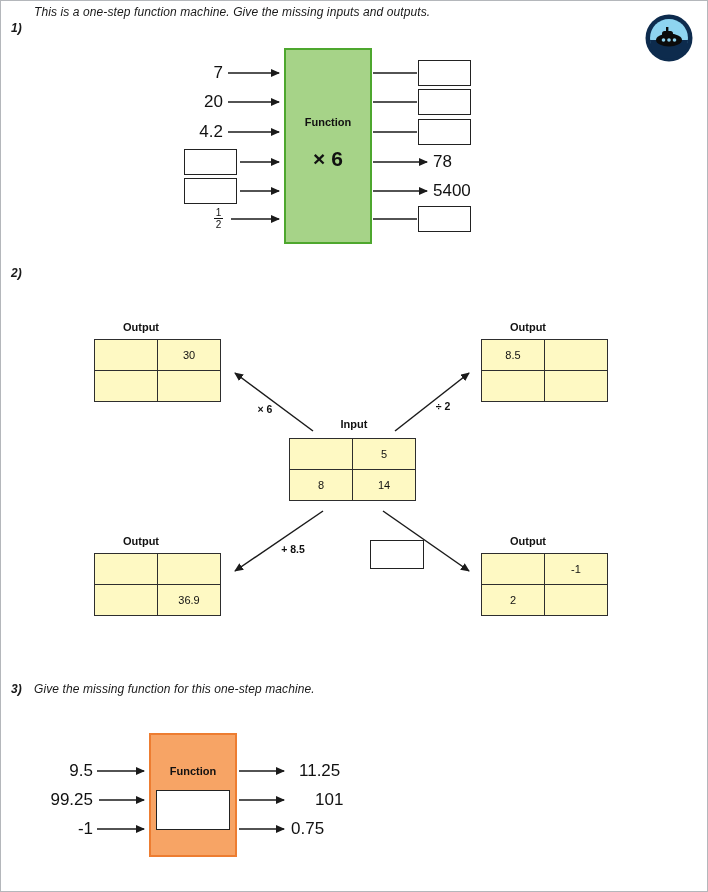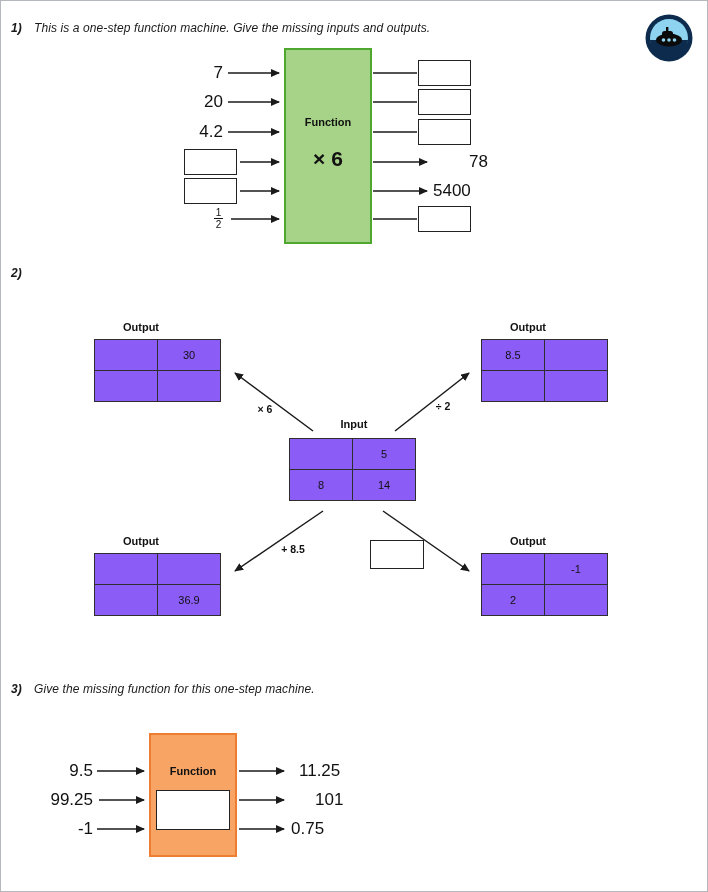--- a/index.html
+++ b/index.html
@@ -11,21 +11,21 @@
   .plainline { stroke:#1a1a1a; stroke-width:1.5; }
   .qnum { position:absolute; font-weight:bold; font-style:italic; font-size:12px; }
   .qtext { position:absolute; font-style:italic; font-size:12px; letter-spacing:.1px; }
   .val { position:absolute; font-size:17px; line-height:22px; color:#111; white-space:nowrap; }
   .val-right { text-align:right; }
   .ansbox { position:absolute; background:#fff; border:1.6px solid #222; }
   .machine { position:absolute; border-style:solid; border-width:2.5px; }
   .machine-label { position:absolute; left:0; width:100%; text-align:center; font-weight:bold; font-size:11px; color:#111; }
   .machine-op { position:absolute; left:0; width:100%; text-align:center; font-weight:bold; font-size:21px; color:#111; }
   .machine-inner { position:absolute; background:#fff; border:1.6px solid #222; }
-  .wtable { position:absolute; border-collapse:collapse; background:#8b5cf6; }
+  .wtable { position:absolute; border-collapse:collapse; background:#fef9c3; }
   .wtable td { width:63px; height:31px; border:1.4px solid #2e2e2e; text-align:center; font-size:11px; color:#111; }
   .tbl-label { position:absolute; width:130px; text-align:center; font-weight:bold; font-size:11px; color:#111; }
   .op-label { position:absolute; text-align:center; font-weight:bold; font-size:10.5px; color:#111; white-space:nowrap; }
   .frac { position:absolute; width:15px; text-align:center; font-size:10px; line-height:11px; color:#111; }
   .frac-num { display:inline-block; border-bottom:1.2px solid #111; padding:0 2px; }
   .frac-den { display:block; }
   .logo { position:absolute; }
 </style>
 </head>
 <body>
@@ -66,21 +66,21 @@
       <line class="arrow" x1="96" y1="828" x2="143" y2="828"></line>
     </g>
     <g>
       <line class="arrow" x1="238" y1="770" x2="283" y2="770"></line>
       <line class="arrow" x1="238" y1="799" x2="283" y2="799"></line>
       <line class="arrow" x1="238" y1="828" x2="283" y2="828"></line>
     </g>
   </svg>
 
   <div class="qnum" style="left:10px; top:20px;">1)</div>
-  <div class="qtext" style="left:33px; top:20px;">This is a one-step function machine. Give the missing inputs and outputs.</div>
+  <div class="qtext" style="left:33px; top:4px;">This is a one-step function machine. Give the missing inputs and outputs.</div>
 
   <div class="logo" style="left:644px; top:13px;">
     <svg width="48" height="48" viewBox="0 0 48 48">
       <circle cx="24" cy="24" r="23.5" fill="#0d2b4d"></circle>
       <circle cx="24" cy="24" r="19" fill="#8ed4f0"></circle>
       <path d="M5,26 a19,19 0 0 0 38,0 z" fill="#0d2b4d"></path>
       <g>
         <rect x="21" y="13" width="2.4" height="6" fill="#0b0b0b"></rect>
         <rect x="17" y="17" width="11" height="6" rx="2.5" fill="#0b0b0b"></rect>
         <ellipse cx="24" cy="26" rx="13" ry="6.5" fill="#0b0b0b"></ellipse>
@@ -106,21 +106,21 @@
   <div class="frac" style="left:210px; top:206px;">
     <span class="frac-num">1</span>
     <span class="frac-den">2</span>
   </div>
 
   <div class="ansbox" style="left:417px; top:59px;  width:53px; height:26px;"></div>
   <div class="ansbox" style="left:417px; top:88px;  width:53px; height:26px;"></div>
   <div class="ansbox" style="left:417px; top:118px; width:53px; height:26px;"></div>
   <div class="ansbox" style="left:417px; top:205px; width:53px; height:26px;"></div>
 
-  <div class="val" style="left:432px; top:150px;margin-left:36px;">78</div>
+  <div class="val" style="left:432px; top:150px;">78</div>
   <div class="val" style="left:432px; top:179px;">5400</div>
 
   <div class="qnum" style="left:10px; top:265px;">2)</div>
 
   <div class="tbl-label" style="left:288px; top:417px;">Input</div>
   <table class="wtable" style="left:288px; top:437px;">
     <tbody>
         <tr>
       <td></td>
       <td>5</td>

